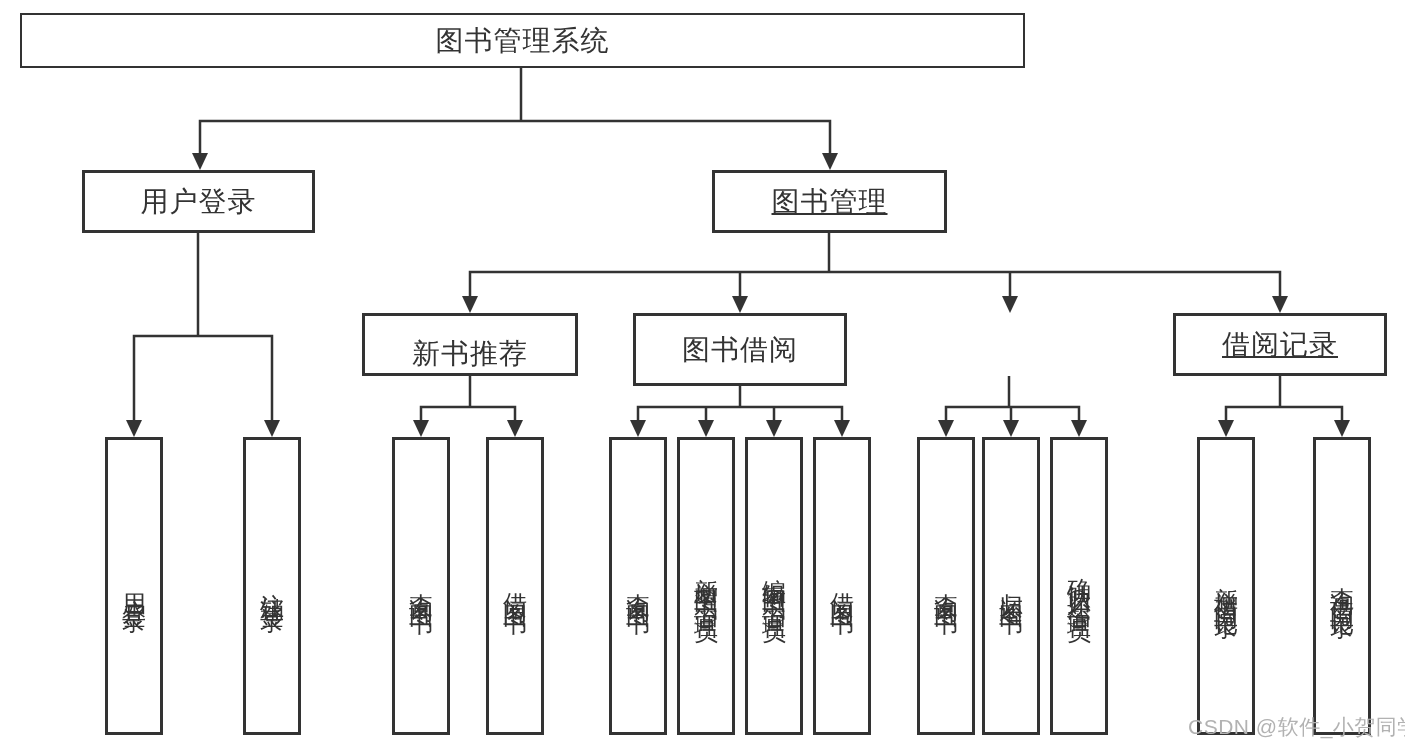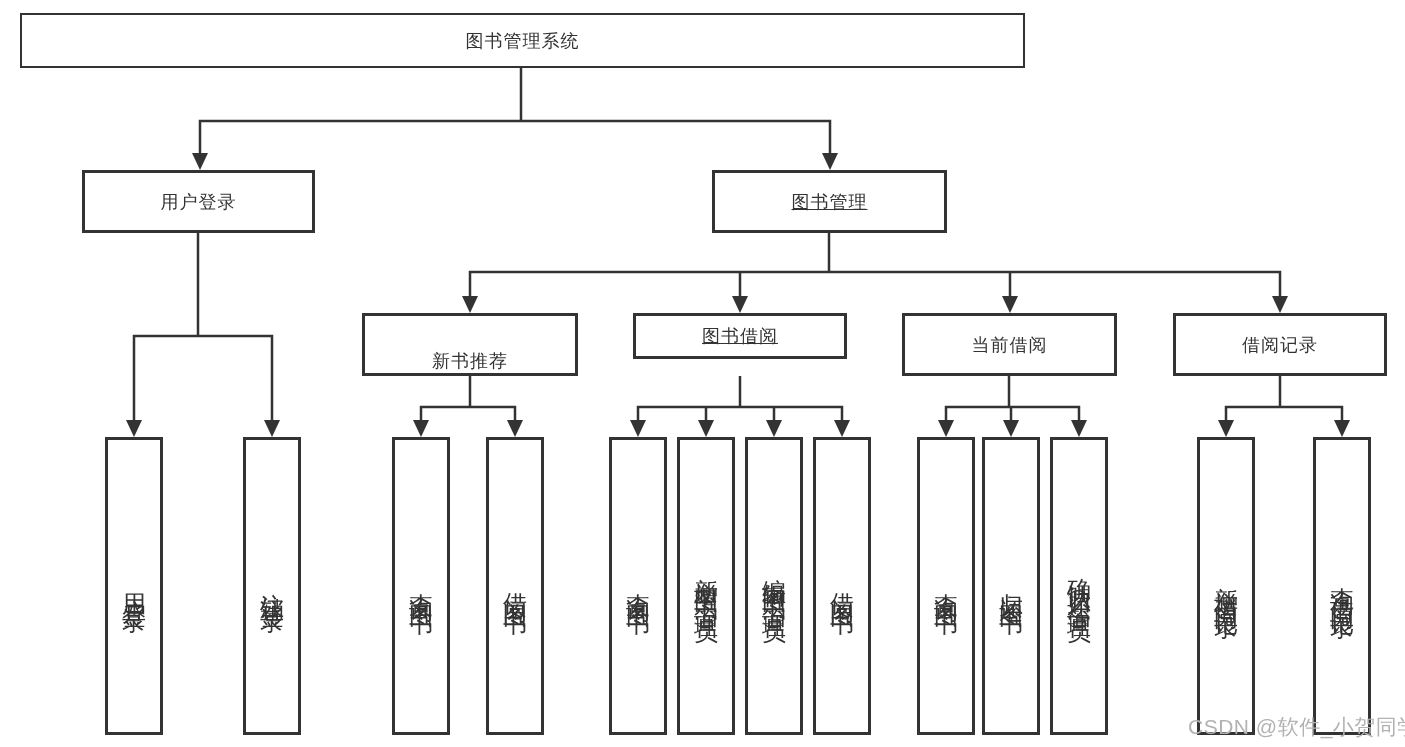--- a/index.html
+++ b/index.html
@@ -31,21 +31,21 @@
     display: flex;
     align-items: center;
     justify-content: center;
     color: #333333;
     z-index: 2;
   }
   .node-root {
     border-width: 2.5px;
   }
   .hlabel {
-    font-size: 18px;
+    font-size: 28px;
     letter-spacing: 1px;
     white-space: nowrap;
   }
   .leaf .vlabel {
     writing-mode: vertical-rl;
     font-size: 24px;
     letter-spacing: 6px;
     line-height: 1;
     white-space: nowrap;
   }
@@ -112,27 +112,24 @@
   <div class="node" style="left:82px; top:170px; width:233px; height:63px;">
     <span class="hlabel">用户登录</span>
   </div>
   <div class="node" style="left:712px; top:170px; width:235px; height:63px;text-decoration:underline;">
     <span class="hlabel">图书管理</span>
   </div>
 
   <div class="node" style="left:362px; top:313px; width:216px; height:63px;align-items:flex-end;">
     <span class="hlabel">新书推荐</span>
   </div>
-  <div class="node" style="left:633px; top:313px; width:214px; height:46px;text-decoration:underline;">
+  <div class="node" style="left:633px; top:313px; width:214px; height:73px;">
     <span class="hlabel">图书借阅</span>
   </div>
-  <div class="node" style="left:902px; top:313px; width:215px; height:63px;">
-    <span class="hlabel">当前借阅</span>
-  </div>
-  <div class="node" style="left:1173px; top:313px; width:214px; height:63px;">
+  <div class="node" style="left:1173px; top:313px; width:214px; height:63px;text-decoration:underline;">
     <span class="hlabel">借阅记录</span>
   </div>
 
   <div class="node leaf" style="left:105px; top:437px; width:58px; height:298px;">
     <span class="vlabel">用户登录</span>
   </div>
   <div class="node leaf" style="left:243px; top:437px; width:58px; height:298px;">
     <span class="vlabel">注销登录</span>
   </div>
   <div class="node leaf" style="left:392px; top:437px; width:58px; height:298px;">

